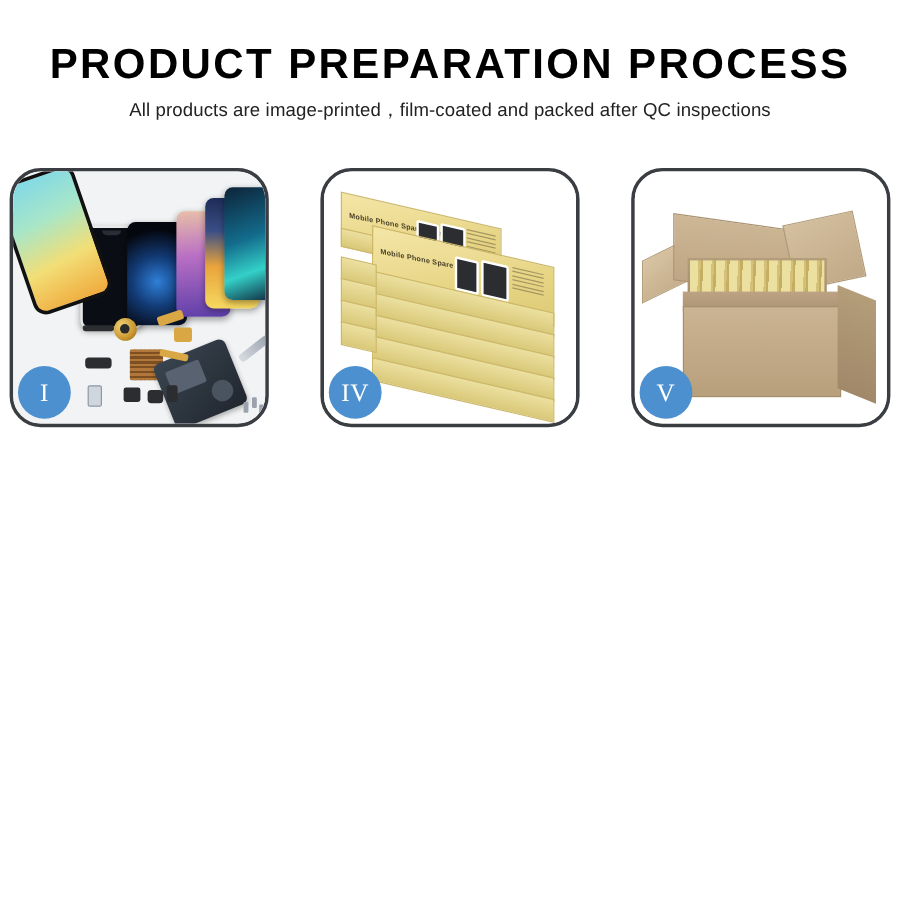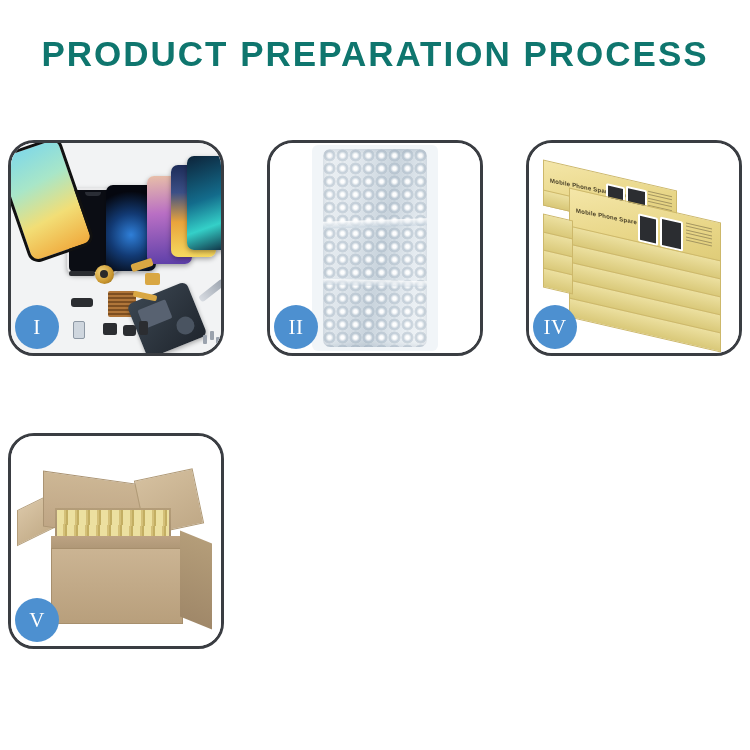--- a/index.html
+++ b/index.html
@@ -5,21 +5,21 @@
   html,body{margin:0;padding:0;}
   body{
     width:750px;height:750px;background:#ffffff;overflow:hidden;
     font-family:"Liberation Sans", sans-serif;
   }
   .page{position:relative;width:750px;height:750px;background:#fff;}
 
   
   .header{width:100%;text-align:center;padding-top:36px;}
   .title{
-    font-size:35px;font-weight:700;color:#0f766e;letter-spacing:2.0px;
+    font-size:35px;font-weight:700;color:#000000;letter-spacing:2.0px;
     font-family:"Liberation Sans", sans-serif;line-height:1.05;white-space:nowrap;
   }
   .subtitle{
     margin-top:9px;font-size:15.5px;color:#222;letter-spacing:.1px;
     font-family:"Liberation Sans", sans-serif;white-space:nowrap;
   }
 
   
   .grid{
     position:absolute;left:8px;top:140px;width:734px;height:552px;
@@ -208,20 +208,21 @@
   .wrap6{position:absolute;left:20px;top:26px;width:186px;height:150px;
     background:rgba(236,240,244,.35);border-radius:4px;}
 </style>
 </head>
 <body>
 
 <div class="page">
 
   <div class="header">
     <div class="title">PRODUCT PREPARATION PROCESS</div>
+    <div class="subtitle">All products are image-printed，film-coated and packed after QC inspections</div>
   </div>
 
   <div class="grid">
 
     <div class="panel">
       <div class="clip p1">
         <div class="ph ph-a"></div>
         <div class="ph ph-b"></div>
         <div class="ph ph-c"></div>
         <div class="ph ph-d"></div>
@@ -241,27 +242,20 @@
         <div class="flx f3"></div>
         <div class="sim"></div>
         <div class="tool"></div>
         <div class="scr s1"></div>
         <div class="scr s2"></div>
         <div class="scr s3"></div>
       </div>
       <div class="badge">I</div>
     </div>
 
-    <div class="panel">
-      <div class="clip p2">
-        <div class="bw-halo"></div>
-        <div class="bw"></div>
-      </div>
-      <div class="badge">II</div>
-    </div>
 
 
     <div class="panel">
       <div class="clip p4">
         <div class="stack">
 
           <div class="ybox ytop" style="left:4px;top:14px;width:132px;height:44px;transform:skewY(13deg);">
             <span class="txt" style="left:6px;top:14px;transform:rotate(-2deg);">Mobile Phone Spare Parts</span>
             <span class="blabel" style="left:62px;top:8px;width:15px;height:22px;"></span>
             <span class="blabel" style="left:82px;top:6px;width:17px;height:24px;"></span>

